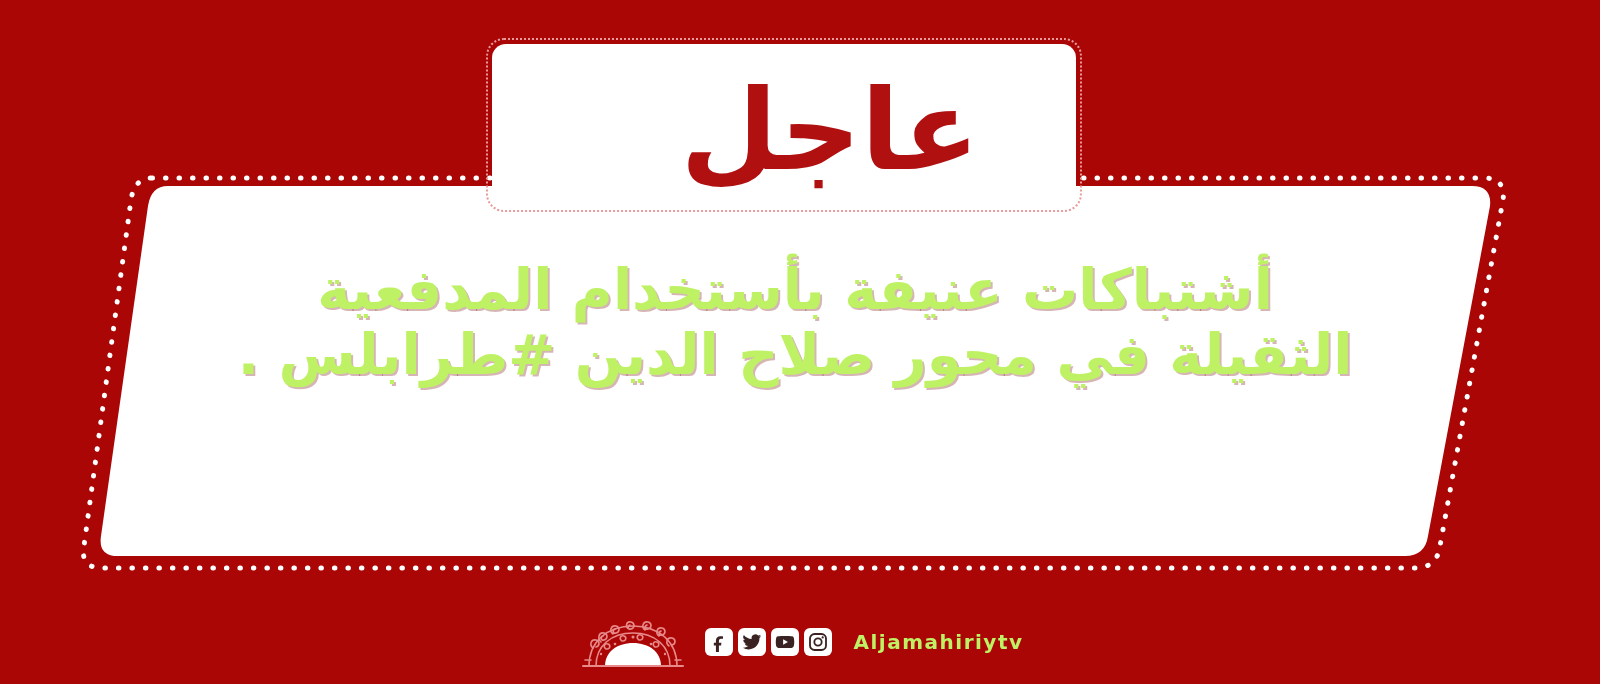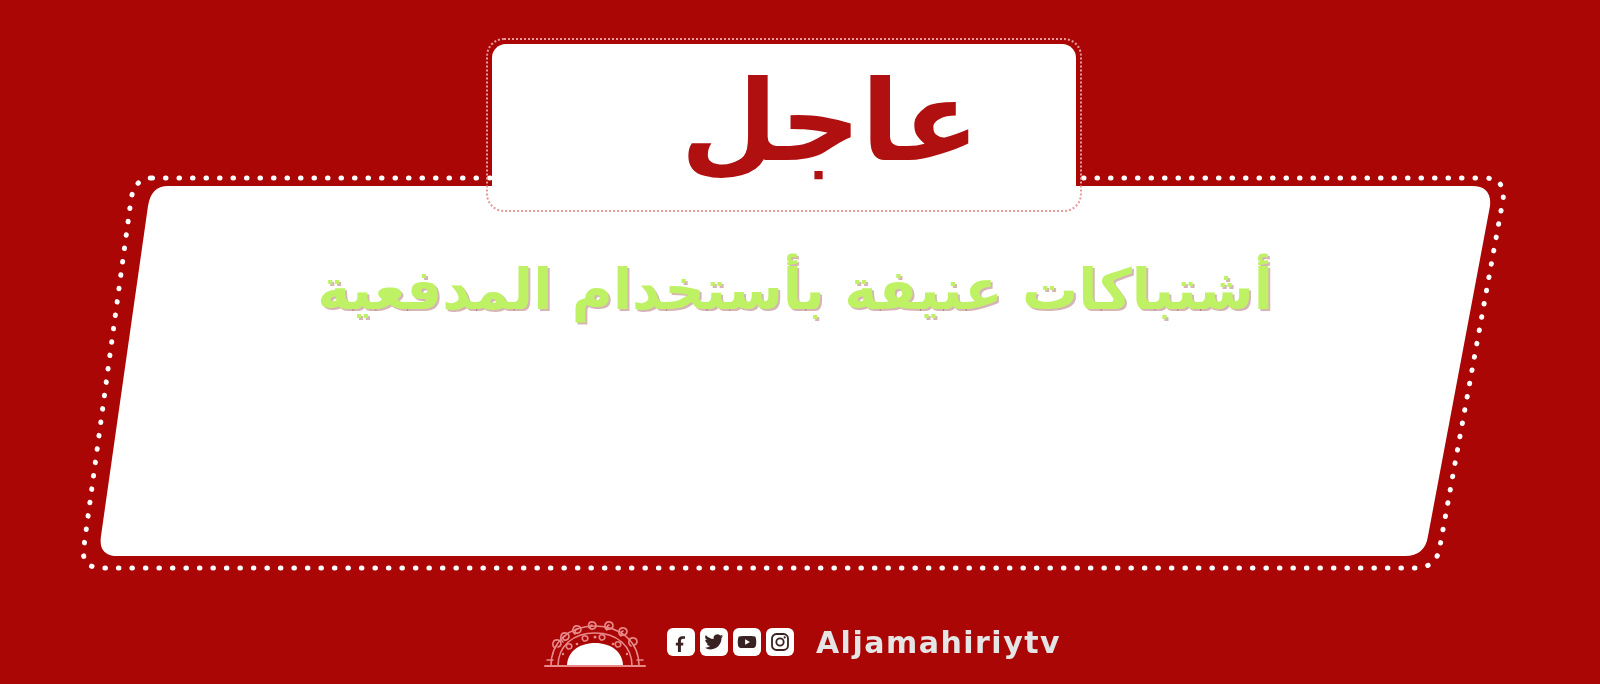--- a/index.html
+++ b/index.html
@@ -84,21 +84,21 @@
     height: 174px;
     border: 2px dotted #e79b9b;
     border-radius: 18px;
     z-index: 9;
     box-sizing: border-box;
     pointer-events: none;
   }
   .badge-label {
     position: absolute;
     left: 0;
-    top: 0;
+    top: 9px;
     width: 676px;
     height: 162px;
     display: flex;
     align-items: center;
     justify-content: center;
     font-family: "DejaVu Sans", "Liberation Sans", sans-serif;
     font-size: 112px;
     font-weight: 700;
     color: #b01010;
     direction: rtl;
@@ -140,23 +140,23 @@
     background: #ffffff;
     border-radius: 6px;
     display: flex;
     align-items: center;
     justify-content: center;
     box-sizing: border-box;
   }
   .social-chip svg { display: block; }
   .brand-name {
     font-family: "DejaVu Sans", "Liberation Sans", sans-serif;
-    font-size: 30px;
+    font-size: 20px;
     font-weight: 700;
-    color: #e5e5e5;
+    color: #bef264;
     letter-spacing: 1.5px;
     margin-left: 12px;
     white-space: nowrap;
     flex: 0 0 auto;
   }
 </style>
 </head>
 <body>
 
 <div class="news-card">
@@ -185,20 +185,21 @@
              Q 134 178 152 178 Z" fill="none" stroke="#ffffff" stroke-width="5" stroke-linecap="round" stroke-dasharray="0.5 13"></path>
   </svg>
 
   <div class="badge-dots"></div>
   <div class="badge">
     <div class="badge-label">عاجل</div>
   </div>
 
   <div class="headline-block">
     <span class="headline-line">أشتباكات عنيفة بأستخدام المدفعية</span>
+    <span class="headline-line">الثقيلة في محور صلاح الدين #طرابلس .</span>
   </div>
 
   <div class="footer">
 
     <svg class="brand-logo" viewBox="0 0 112 52" aria-hidden="true">
       <g fill="none" stroke="#e88a8a" stroke-width="1.6" stroke-linecap="round">
         <path d="M12 50 C12 26 30 10 56 10 C82 10 100 26 100 50"></path>
         <path d="M19 50 C19 30 34 17 56 17 C78 17 93 30 93 50"></path>
         <path d="M24 26 C20 22 22 16 27 17 C31 18 31 23 27 24 C24 25 23 21 26 20"></path>
         <path d="M36 18 C32 15 34 9 39 10 C43 11 43 16 39 17 C36 18 35 14 38 13"></path>

